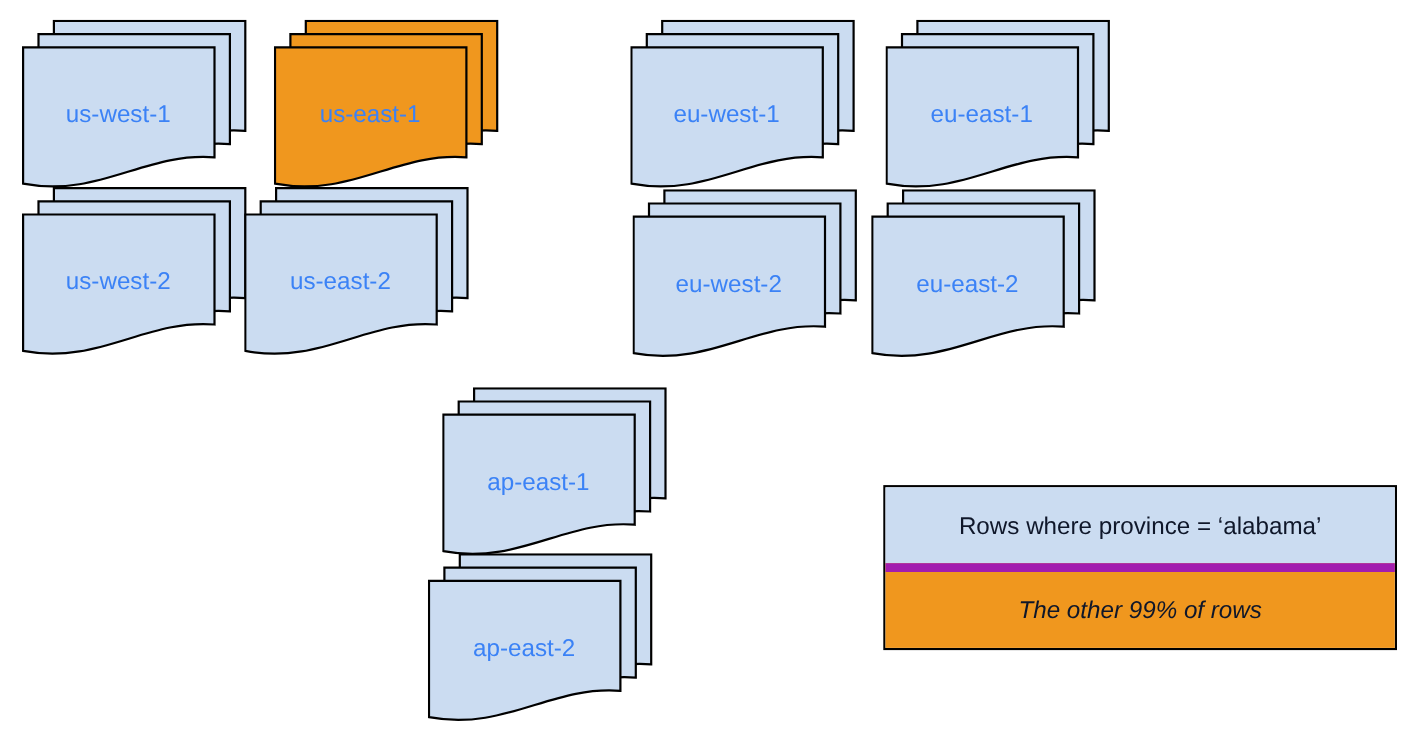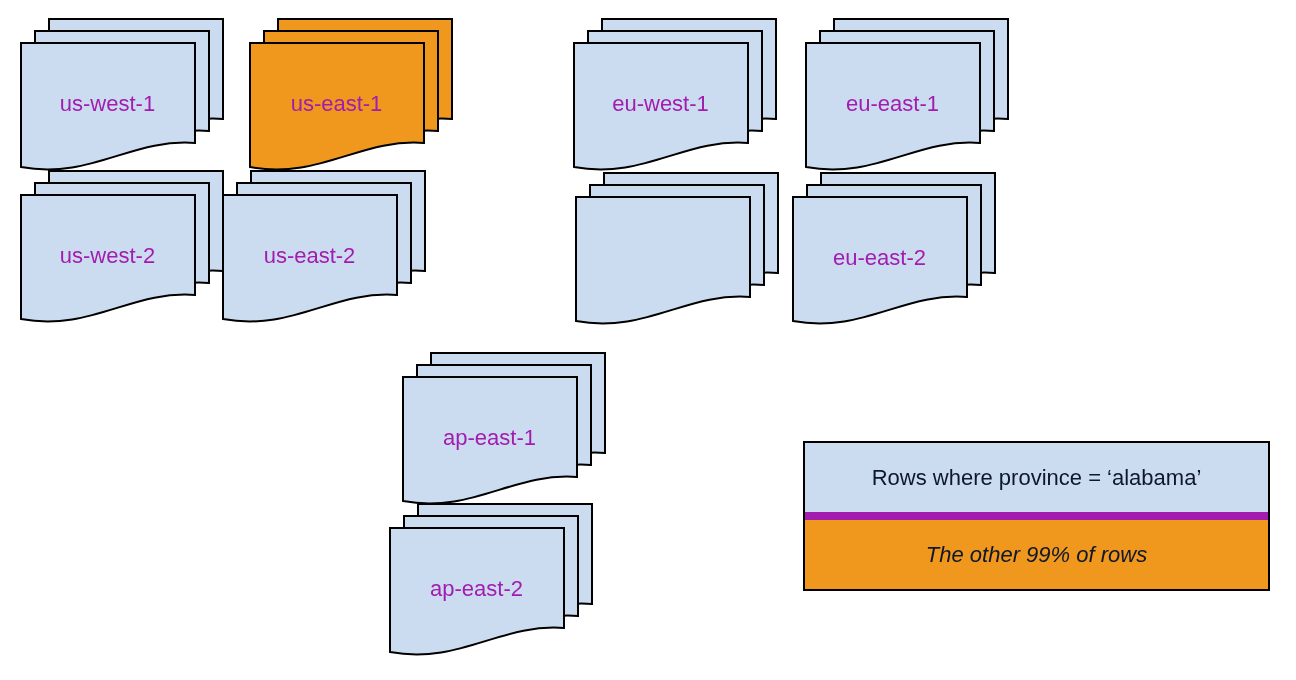--- a/index.html
+++ b/index.html
@@ -22,21 +22,21 @@
   .stack-label {
     position: absolute;
     left: 0;
     top: 25px;
     width: 175px;
     height: 122px;
     display: flex;
     align-items: center;
     justify-content: center;
     font-size: 22px;
-    color: #a21caf;
+    color: #3b82f6;
     white-space: nowrap;
     pointer-events: none;
   }
   .legend {
     position: absolute;
     left: 803px;
     top: 441px;
     width: 463px;
     border: 2px solid #000000;
   }
@@ -116,20 +116,21 @@
     </svg>
     <div class="stack-label">us-east-2</div>
   </div>
 
   <div class="stack" style="left:575px; top:172px;" data-variant="blue">
     <svg width="206" height="158" viewBox="0 0 206 158">
       <use href="#docshape" class="doc" transform="translate(28,0)"></use>
       <use href="#docshape" class="doc" transform="translate(14,12)"></use>
       <use href="#docshape" class="doc" transform="translate(0,24)"></use>
     </svg>
+    <div class="stack-label">eu-west-2</div>
   </div>
 
   <div class="stack" style="left:792px; top:172px;" data-variant="blue">
     <svg width="206" height="158" viewBox="0 0 206 158">
       <use href="#docshape" class="doc" transform="translate(28,0)"></use>
       <use href="#docshape" class="doc" transform="translate(14,12)"></use>
       <use href="#docshape" class="doc" transform="translate(0,24)"></use>
     </svg>
     <div class="stack-label">eu-east-2</div>
   </div>

